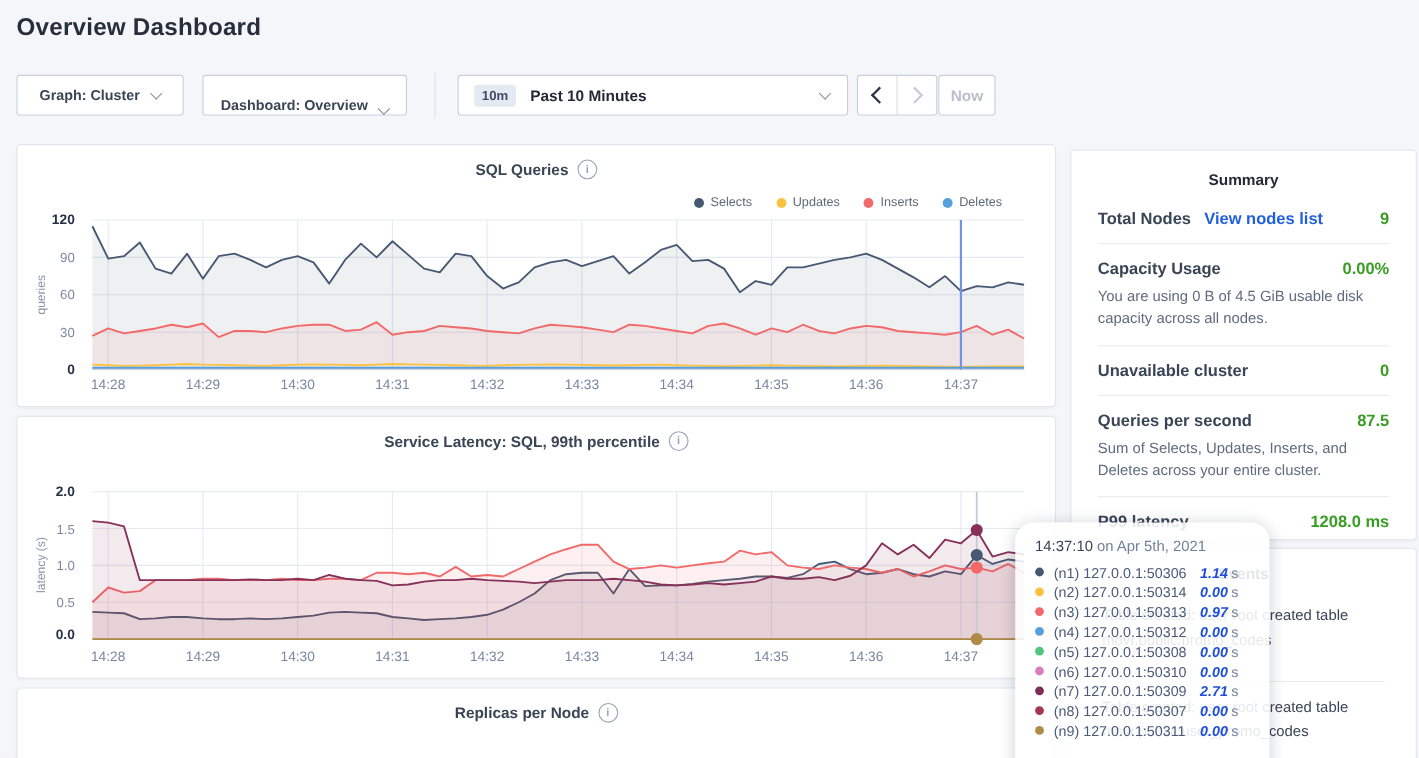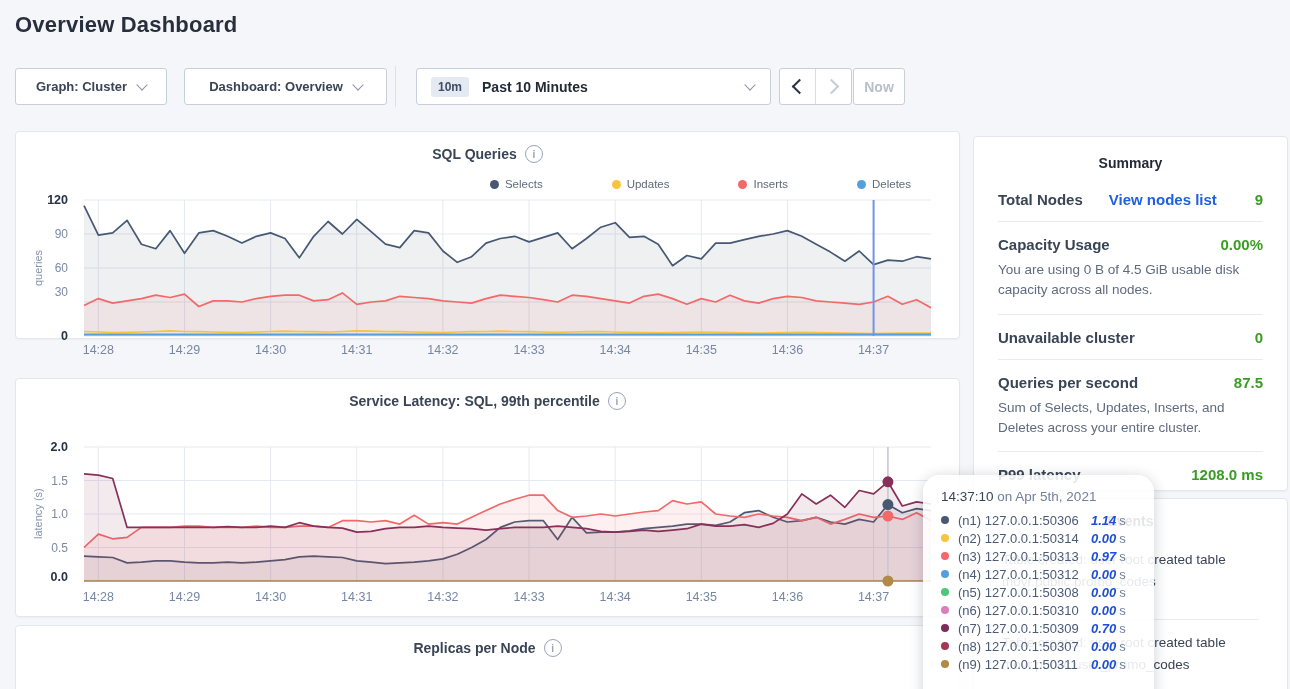--- a/index.html
+++ b/index.html
@@ -28,30 +28,30 @@
   .info-icon{width:16px;height:16px;border:1px solid #99A3B7;border-radius:50%;color:#99A3B7;font-size:10px;font-weight:700;display:inline-flex;align-items:center;justify-content:center;font-style:normal;cursor:pointer;}
   .plot{position:absolute;}
   .plot svg{overflow:visible;display:block;}
   .ylabels{position:absolute;width:60px;}
   .ytick{position:absolute;right:8px;transform:translateY(-50%);font-size:12px;color:#7D89A4;}
   .ytick.strong{font-weight:700;color:#253148;font-size:12.5px;}
   .xlabels{position:absolute;height:16px;}
   .xlab{position:absolute;transform:translateX(-50%);font-size:12.5px;color:#7787A3;white-space:nowrap;}
   .axis-title{position:absolute;writing-mode:vertical-rl;transform:rotate(180deg);color:#8593A9;font-size:11px;text-align:center;}
   .legend{position:absolute;display:flex;gap:22px;align-items:center;}
-  .leg-item{display:inline-flex;align-items:center;gap:6px;font-size:11.5px;color:#5F6B7A;cursor:pointer;margin-left:47px;}
+  .leg-item{display:inline-flex;align-items:center;gap:6px;font-size:11.5px;color:#5F6B7A;cursor:pointer;}
   .leg-dot{width:9px;height:9px;border-radius:50%;display:inline-block;}
   
   .sum-card{padding:18px 24px 0;}
   .sum-title{text-align:center;font-size:14px;font-weight:700;color:#242A35;margin-bottom:6px;}
   .sum-row{padding:14px 0 13px;border-bottom:1px solid #E8ECF1;}
   .sum-row:last-child{border-bottom:none;}
   .sum-line{display:flex;align-items:baseline;}
   .sum-label{font-size:15px;font-weight:700;color:#394455;}
-  .sum-link{font-size:15px;font-weight:700;color:#1F5FE0;margin-left:26px;cursor:pointer;}
+  .sum-link{font-size:15px;font-weight:700;color:#1F5FE0;margin-left:12px;cursor:pointer;}
   .sum-value{margin-left:auto;font-size:15px;font-weight:700;color:#3A9D23;}
   .sum-sub{margin-top:7px;font-size:13.5px;line-height:1.5;color:#5F6B7E;}
   
   .events-card{padding:14px 28px 0;}
   .events-title{text-align:center;font-size:14px;font-weight:700;color:#242A35;margin-bottom:20px;}
   .event-item{font-size:13.5px;line-height:22px;color:#394455;}
   .event-item.first{padding-bottom:26px;border-bottom:1px solid #E8ECF1;}
   .event-item.second{padding-top:12px;}
   
   .tooltip{position:absolute;left:923px;top:475px;width:231px;height:256px;background:rgba(255,255,255,.88);
@@ -70,42 +70,42 @@
 
 <div class="screen">
 
   <h1 class="page-title">Overview Dashboard</h1>
 
   <div>
     <button class="tb-btn" style="left:15px;width:152px;">
       <span>Graph: Cluster</span>
       <span class="chev"></span>
     </button>
-    <button class="tb-btn" style="left:184px;width:203px;">
+    <button class="tb-btn" style="left:184px;width:186px;align-items:flex-end;">
       <span>Dashboard: Overview</span>
       <span class="chev"></span>
     </button>
     <div class="tb-divider" style="left:395px;"></div>
     <button class="tb-btn time-dd" style="left:416px;width:355px;">
       <span class="time-badge">10m</span>
       <span>Past 10 Minutes</span>
       <span class="chev"></span>
     </button>
     <div class="arrow-group" style="left:779px;">
       <span class="arrow-cell">
           <span class="arr arr-left"></span>
         </span>
       <span class="arrow-cell">
           <span class="arr arr-right"></span>
         </span>
     </div>
     <button class="tb-btn now-btn" style="left:853px;width:52px;">Now</button>
   </div>
 
-  <div class="panel" style="left:15px;top:131px;width:945px;height:208px;">
+  <div class="panel" style="left:15px;top:131px;width:945px;height:239px;">
     <div class="panel-title">
       <span class="ttl-wrap">
           <span>SQL Queries</span>
           <span class="info-icon">i</span>
         </span>
     </div>
     <div class="legend" style="top:46px;right:48px;" id="legend-sql">
         <span class="leg-item">
           <span class="leg-dot" style="background: rgb(71, 88, 114);"></span>
           <span>Selects</span>
@@ -119,21 +119,21 @@
           <span>Inserts</span>
         </span>
         <span class="leg-item">
           <span class="leg-dot" style="background: rgb(85, 160, 220);"></span>
           <span>Deletes</span>
         </span>
       </div>
     <div class="axis-title" style="left:16px;top:68px;height:136px;">queries</div>
     <div class="ylabels" style="left:0;top:68px;height:136px;" id="yl-sql">
         <div class="ytick strong" style="top: 136px;">0</div>
-        <div class="ytick" style="top: 92px; text-align: right;">30</div>
+        <div class="ytick" style="top: 102px; text-align: right;">30</div>
         <div class="ytick" style="top: 68px;">60</div>
         <div class="ytick" style="top: 34px;">90</div>
         <div class="ytick strong" style="top: 0px;">120</div>
       </div>
     <div class="plot" style="left:68px;top:68px;width:847px;height:136px;">
         <svg width="847" height="136">
           <line x1="0" y1="136" x2="847" y2="136" stroke="#E5E9F2" stroke-width="1"></line>
           <line x1="0" y1="102" x2="847" y2="102" stroke="#E5E9F2" stroke-width="1"></line>
           <line x1="0" y1="68" x2="847" y2="68" stroke="#E5E9F2" stroke-width="1"></line>
           <line x1="0" y1="34" x2="847" y2="34" stroke="#E5E9F2" stroke-width="1"></line>
@@ -328,21 +328,21 @@
         </div>
         <div class="tt-row">
           <span class="tt-dot" style="background: rgb(219, 127, 187);"></span>
           <span class="tt-node">(n6) 127.0.0.1:50310</span>
           <span class="tt-val">0.00</span>
           <span class="tt-unit">s</span>
         </div>
         <div class="tt-row">
           <span class="tt-dot" style="background: rgb(126, 45, 88);"></span>
           <span class="tt-node">(n7) 127.0.0.1:50309</span>
-          <span class="tt-val">0.70</span>
+          <span class="tt-val">2.71</span>
           <span class="tt-unit">s</span>
         </div>
         <div class="tt-row">
           <span class="tt-dot" style="background: rgb(162, 57, 83);"></span>
           <span class="tt-node">(n8) 127.0.0.1:50307</span>
           <span class="tt-val">0.00</span>
           <span class="tt-unit">s</span>
         </div>
         <div class="tt-row">
           <span class="tt-dot" style="background: rgb(176, 138, 71);"></span>

